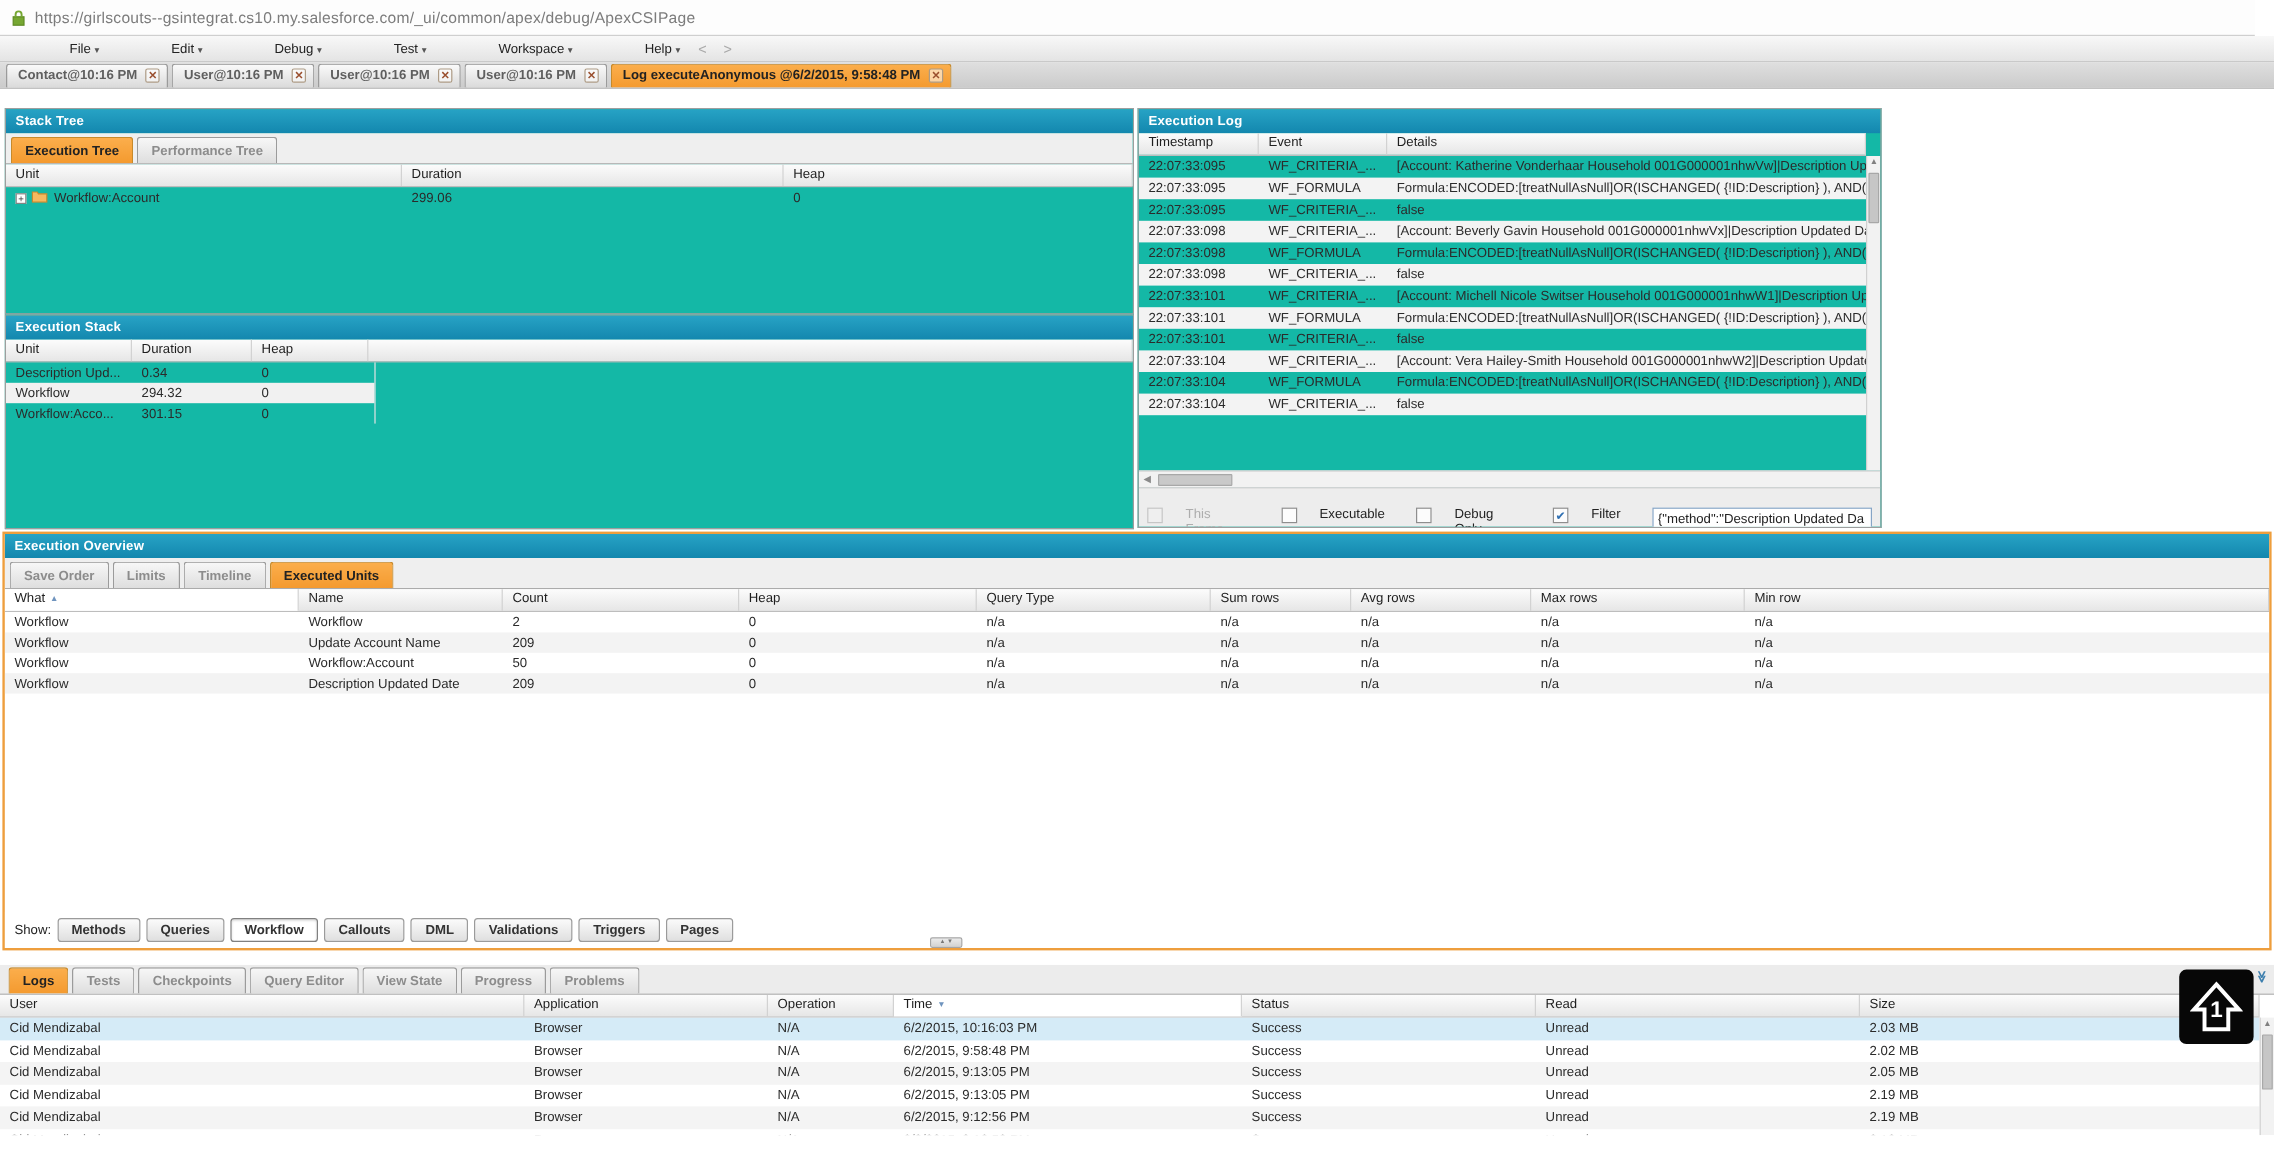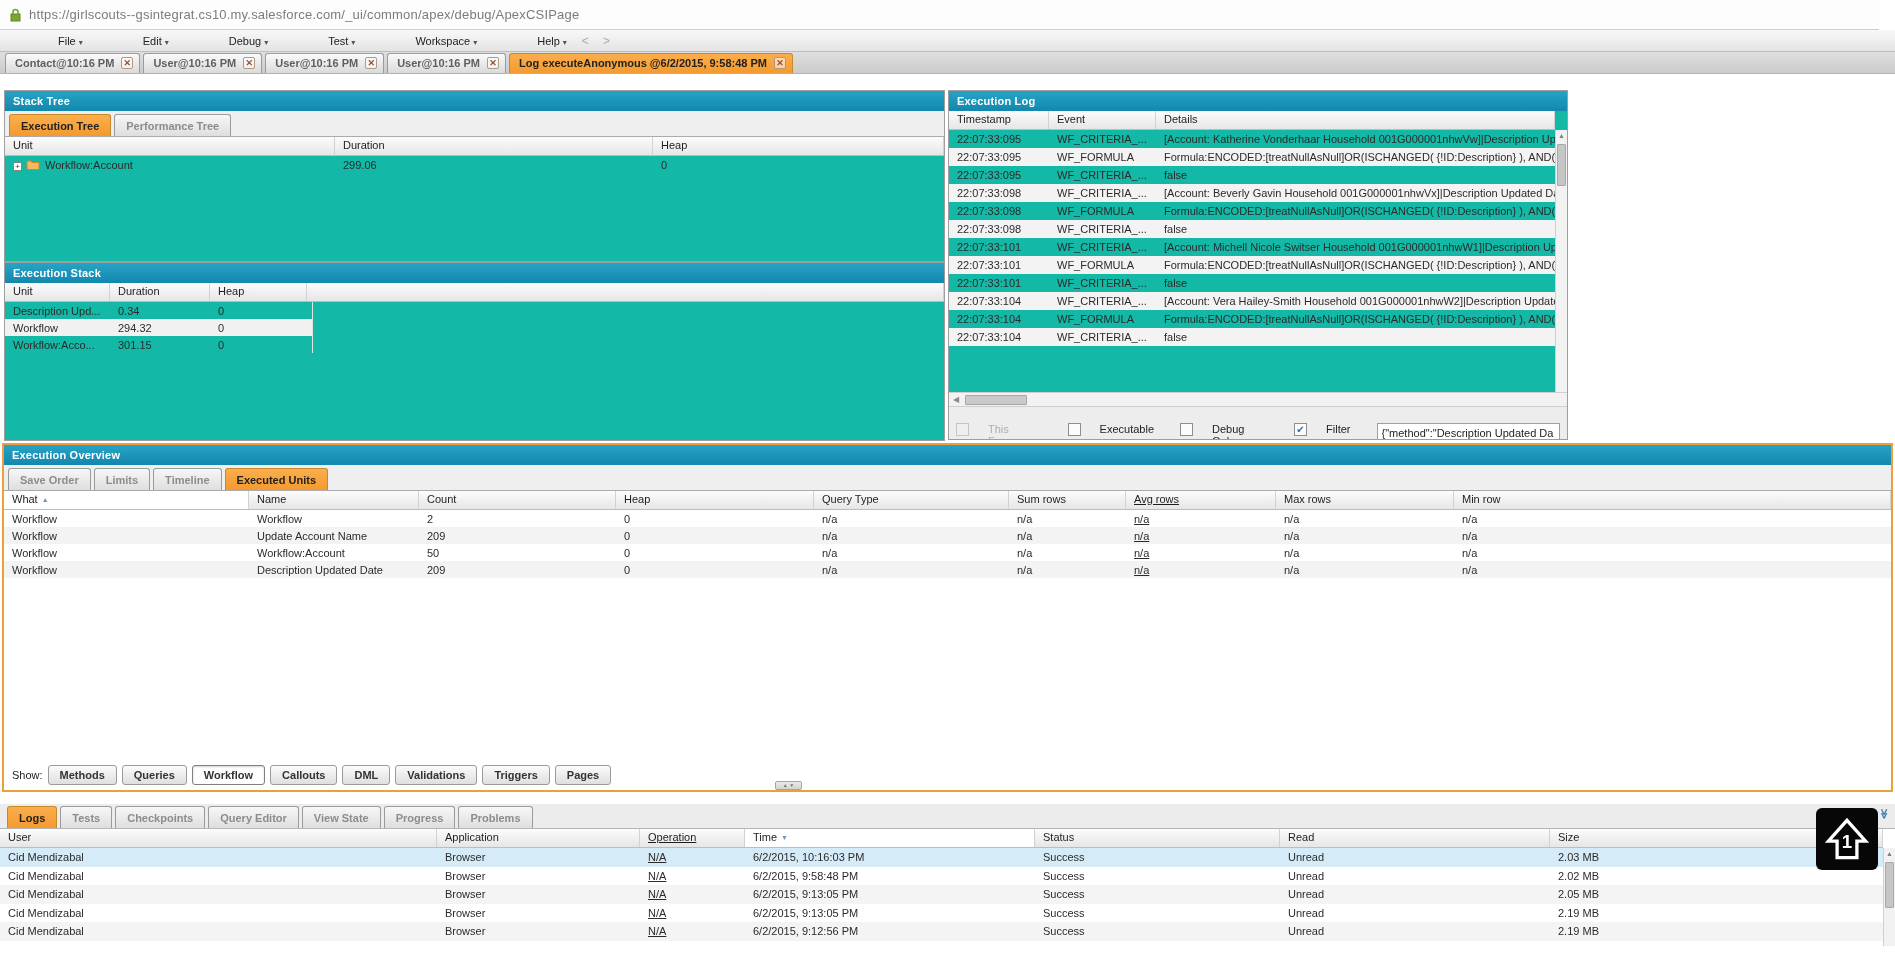--- a/index.html
+++ b/index.html
@@ -64,38 +64,38 @@
   .cb{width:13px;height:13px;flex:none;border:1px solid #8E8E8E;background:#FCFCFC;display:inline-flex;align-items:center;justify-content:center;font-size:10px;color:#2F6FB2;}
   .cb.checked::before{content:"✔";}
   .cb.disabled{border-color:#C6C6C6;background:#EFEFEF;}
   .cb-label{margin-right:7px;}
   .cb-label.disabled{color:#ADADAD;}
   .filter-input{width:190px;height:20px;border:1px solid #86A5C6;background:#FFF;padding:0 4px;font:11px "Liberation Sans",sans-serif;color:#222;}
 
   
   #overview{position:absolute;left:2px;top:443px;width:1891px;height:349px;border:2px solid #EE9E3D;background:#FFF;display:flex;flex-direction:column;overflow:hidden;}
   .ov-rows .row:nth-child(even){background:#F3F3F3;}
-  .ov1{width:245px;}.ov2{width:170px;}.ov3{width:197px;}.ov4{width:198px;}.ov5{width:195px;}.ov6{width:117px;}.ov7{width:150px;text-decoration:underline;}.ov8{width:178px;}.ov9{flex:1;}
+  .ov1{width:245px;}.ov2{width:170px;}.ov3{width:197px;}.ov4{width:198px;}.ov5{width:195px;}.ov6{width:117px;}.ov7{width:150px;}.ov8{width:178px;}.ov9{flex:1;}
   .ov-spacer{flex:1;position:relative;}
   .split-handle{position:absolute;left:771px;top:203px;width:27px;height:9px;background:linear-gradient(#EBEBEB,#D2D2D2);border:1px solid #A5A5A5;border-radius:2px;font-size:5px;color:#777;text-align:center;line-height:7px;}
   .split-handle::before{content:"▲ ▼";}
   .showrow{height:30px;flex:none;display:flex;align-items:center;gap:5px;padding:0 8px;background:#FFF;}
   .btn{padding:3px 11px;border:1px solid #9B9B9B;border-radius:3px;background:linear-gradient(#FBFBFB,#DFDFDF);font-weight:bold;color:#333;white-space:nowrap;}
   .btn.pressed{background:#FFF;border-color:#808080;box-shadow:inset 0 1px 2px rgba(0,0,0,.18);}
 
   
   #logs{position:absolute;left:0;top:792px;width:1895px;height:142px;display:flex;flex-direction:column;background:#fff;overflow:hidden;margin-top:12px;}
   .logs-tabs{height:25px;flex:none;background:#ECECEC;border-bottom:1px solid #B5B5B5;display:flex;align-items:flex-end;padding-left:7px;gap:3px;position:relative;}
   .minimize{position:absolute;right:4px;top:3px;width:14px;height:14px;color:#3D7FAE;font-size:10px;font-weight:bold;transform:rotate(90deg);line-height:14px;text-align:center;}
   .minimize::before{content:"≫";}
   .logs-rows{flex:1;overflow:hidden;margin-right:12px;position:relative;}
   .logs-rows .row{height:18.5px;}
   .logs-rows .row:nth-child(odd){background:#F4F4F4;}
   .logs-rows .row.selected{background:#D5EBF7;}
-  .lg1{width:437px;}.lg2{width:203px;}.lg3{width:105px;text-decoration:underline;}.lg4{width:290px;}.lg5{width:245px;}.lg6{width:270px;}.lg7{flex:1;}
+  .lg1{width:437px;}.lg2{width:203px;}.lg3{width:105px;}.lg4{width:290px;}.lg5{width:245px;}.lg6{width:270px;}.lg7{flex:1;}
   .logs-vscroll{position:absolute;top:44px;right:0;bottom:0;width:12px;background:#F2F2F2;border-left:1px solid #D0D0D0;}
 
   
   .capture-overlay{position:absolute;left:1816px;top:808px;width:62px;height:62px;background:#070707;border-radius:6px;display:flex;align-items:center;justify-content:center;}
 
   .lock-ic{display:inline-block;}
 </style>
 </head>
 <body>
 

